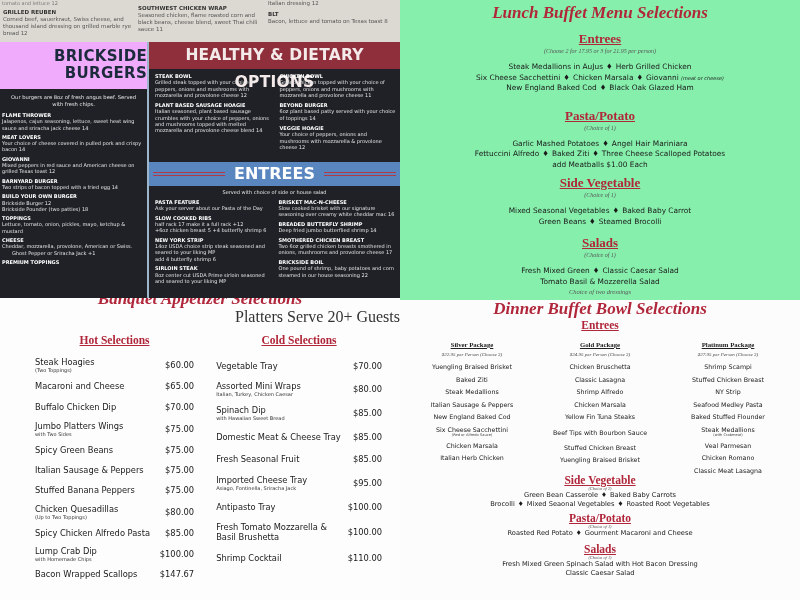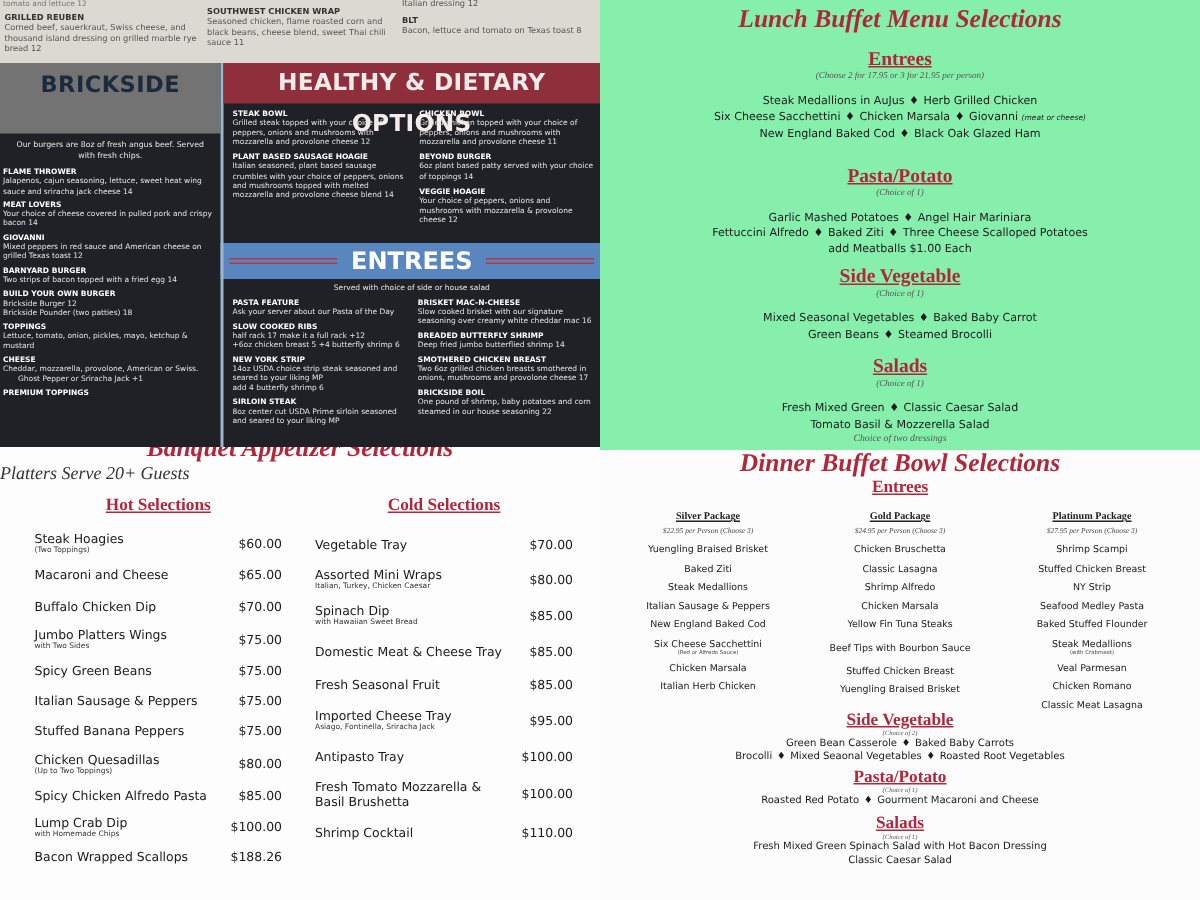--- a/index.html
+++ b/index.html
@@ -13,21 +13,21 @@
   #q-bl { left: 0; top: 298px; width: 400px; height: 302px; background: #fdfdfd; }
   #q-br { left: 400px; top: 300px; width: 400px; height: 300px; background: #fcfcfc; }
 
   
   .paper-strip { position: absolute; left: 0; top: 0; width: 400px; height: 42px; background: #dcd9d2; }
   .paper-item { position: absolute; font-size: 5.5px; line-height: 7px; color: #555; }
   .paper-item .t { font-weight: bold; color: #333; font-size: 5.5px; }
   .paper-frag { position: absolute; left: 2px; top: 0; font-size: 5px; color: #777; }
 
   .burgers { position: absolute; left: 0; top: 42px; width: 147px; height: 256px; background: #1f2126; }
-  .burgers-head { height: 47px; background: #737373; color: #1c2b3b; text-align: center; font-weight: bold;
+  .burgers-head { height: 47px; background: #f0abfc; color: #1c2b3b; text-align: right; font-weight: bold;
     font-size: 15px; line-height: 17px; padding-top: 6px; letter-spacing: 0.3px; }
   .burgers-intro { text-align: center; color: #e8e8e8; font-size: 5.2px; line-height: 7px; margin: 5px 6px 4px; }
   .bitem { color: #e4e4e4; font-size: 5px; line-height: 6.3px; margin: 0 4px 3px 2px; }
   .bitem .t { font-weight: bold; color: #fff; text-transform: uppercase; font-size: 5px; }
   .bitem .sub { padding-left: 10px; }
 
   .healthy { position: absolute; left: 147px; top: 42px; width: 253px; height: 120px; background: #1f2126; border-left: 2px solid #9cb6cc; }
   .healthy-head { height: 27px; background: #8e2f3b; color: #f4eaea; font-weight: bold; font-size: 15.5px;
     line-height: 27px; text-align: center; letter-spacing: 0.2px; }
   .hcols { display: flex; padding: 4px 4px 0 6px; gap: 8px; }
@@ -56,24 +56,24 @@
 
   
   #q-tr .main-title { font-size: 17px; margin-top: 3px; }
   #q-tr .sec-title { font-size: 13px; margin-top: 8px; }
   #q-tr .note { font-size: 6px; margin-top: 1px; }
   #q-tr .line-items { font-size: 7.4px; line-height: 10.5px; margin-top: 8px; }
   #q-tr .small-it { font-size: 5px; font-style: italic; }
 
   
   #q-bl .cut-title { font-size: 17px; margin-top: -8px; line-height: 18px; }
-  #q-bl .sub { font-family: "Liberation Serif", serif; font-style: italic; font-size: 12px; color: #333; text-align: left; }
+  #q-bl .sub { font-family: "Liberation Serif", serif; font-size: 16px; color: #333; text-align: right; }
   .app-cols { display: flex; margin-top: 8px; }
   .app-col { position: relative; }
-  .app-col.hot { width: 200px; padding-left: 23px; padding-right: 12px; }
+  .app-col.hot { width: 200px; padding-left: 23px; padding-right: 12px; margin-left: 12px; }
   .app-col.cold { width: 200px; padding-left: 10px; padding-right: 18px; }
   .app-col .sec-title { font-size: 11.5px; margin-bottom: 8px; }
   .app-row { display: flex; justify-content: space-between; align-items: center; color: #1a1a1a; }
   .app-row .nm { font-size: 8.3px; line-height: 10px; }
   .app-row .ds { font-size: 5px; line-height: 6px; color: #333; }
   .app-row .pr { font-size: 8.3px; }
 
   
   #q-br .main-title { font-size: 17px; margin-top: -1px; line-height: 20px; }
   #q-br .entrees-h { font-size: 12.5px; margin-top: 0; }
@@ -105,20 +105,21 @@
     <div class="paper-item" style="left:268px; top:0; width:130px;">
       <div>Italian dressing 12</div>
       <div class="t" style="margin-top:4px">BLT</div>
       <div>Bacon, lettuce and tomato on Texas toast 8</div>
     </div>
   </div>
 
   <div class="burgers">
     <div class="burgers-head">
       <div>BRICKSIDE</div>
+      <div>BURGERS</div>
     </div>
     <div class="burgers-intro">Our burgers are 8oz of fresh angus beef. Served with fresh chips.</div>
     <div class="bitem">
         <div class="t">Flame Thrower</div>
         <div>Jalapenos, cajun seasoning, lettuce, sweet heat wing sauce and sriracha jack cheese 14</div>
       </div>
     <div class="bitem">
         <div class="t">Meat Lovers</div>
         <div>Your choice of cheese covered in pulled pork and crispy bacon 14</div>
       </div>
@@ -317,21 +318,21 @@
         </div>
       <div class="app-row" style="height:24px">
           <div>
             <div class="nm">Lump Crab Dip</div>
             <div class="ds">with Homemade Chips</div>
           </div>
           <div class="pr">$100.00</div>
         </div>
       <div class="app-row" style="height:16px">
           <div class="nm">Bacon Wrapped Scallops</div>
-          <div class="pr">$188.26</div>
+          <div class="pr">$147.67</div>
         </div>
     </div>
     <div class="app-col cold">
       <div class="sec-title">Cold Selections</div>
       <div class="app-row" style="height:24px">
           <div class="nm">Vegetable Tray</div>
           <div class="pr">$70.00</div>
         </div>
       <div class="app-row" style="height:22px">
           <div>

